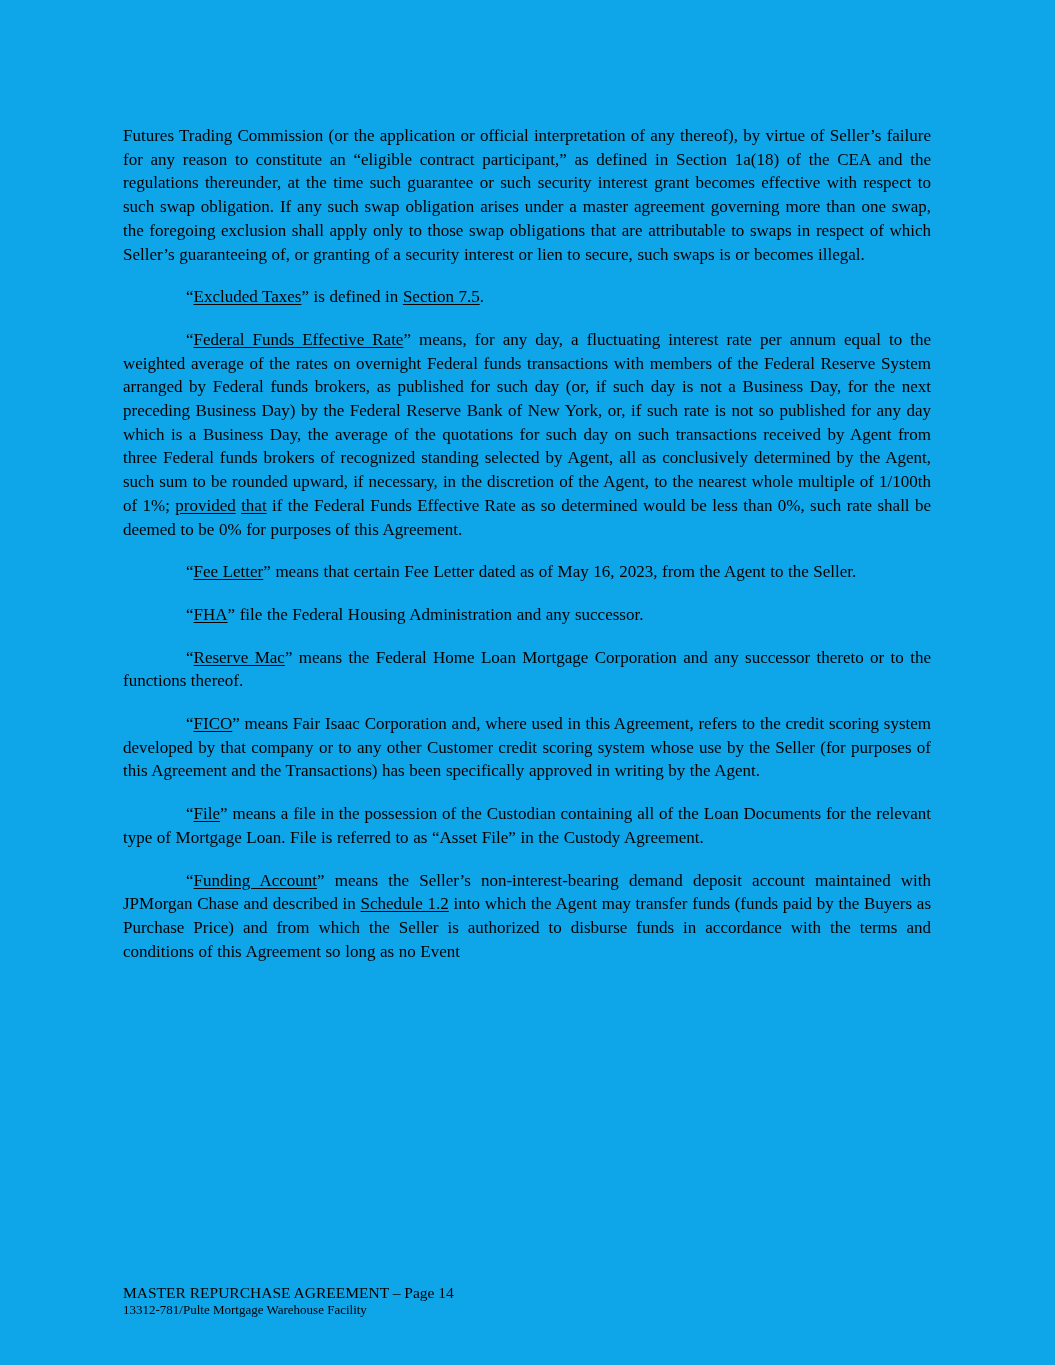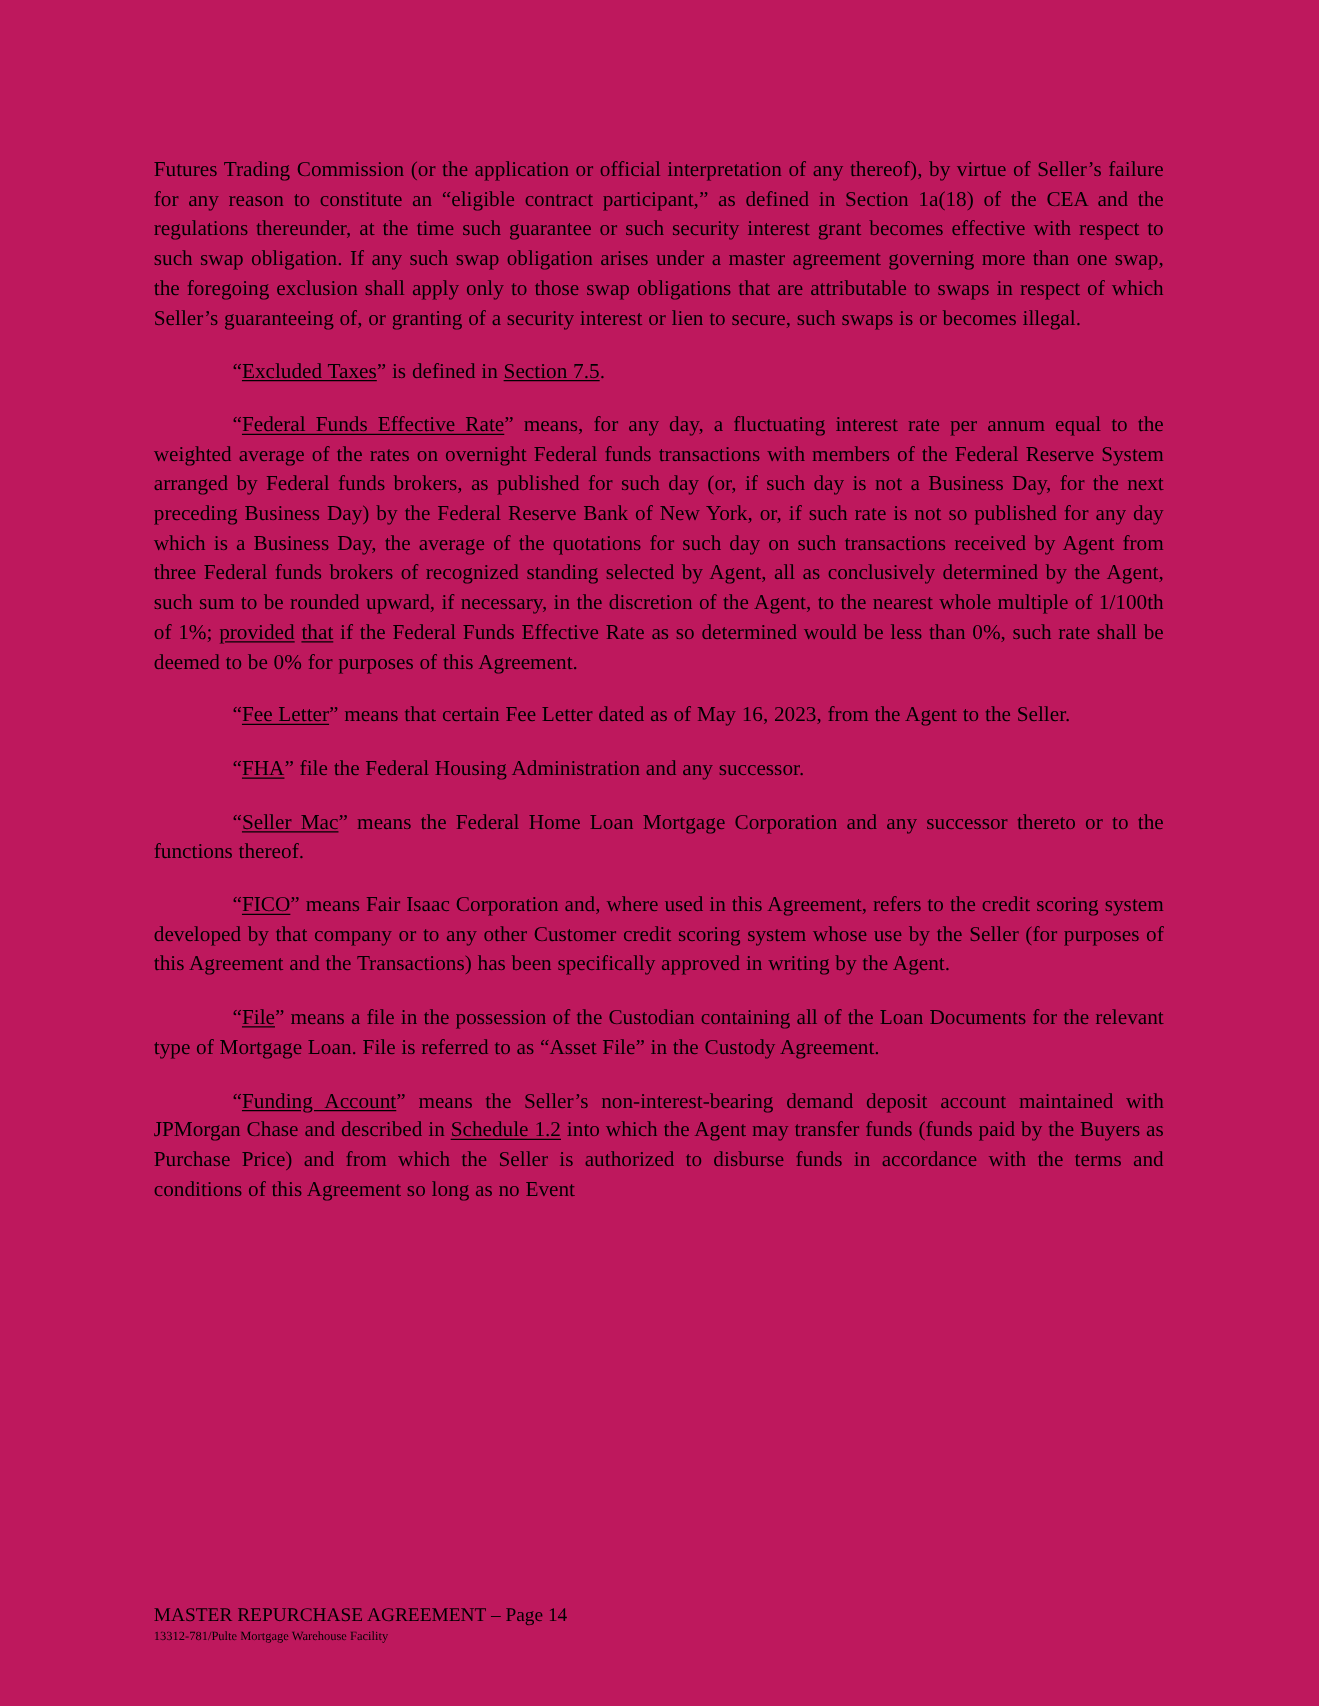--- a/index.html
+++ b/index.html
@@ -5,21 +5,21 @@
   html, body {
     margin: 0;
     padding: 0;
     background: #e8e8e8;
   }
   .page {
     position: relative;
     width: 1055px;
     height: 1365px;
     margin: 0 auto;
-    background: #be185d;
+    background: #0ea5e9;
     color: #000000;
     font-family: "Liberation Serif", "DejaVu Serif", serif;
     overflow: hidden;
   }
   .content {
     position: absolute;
     left: 123px;
     top: 124px;
     width: 808px;
   }
@@ -42,35 +42,35 @@
     left: 123px;
     top: 1266px;
     width: 808px;
     margin-top: 17px;
   }
   .footer-line1 {
     font-size: 15.5px;
     line-height: 19px;
   }
   .footer-line2 {
-    font-size: 10px;
+    font-size: 13px;
     line-height: 16px;
   }
 </style>
 </head>
 <body>
 
 <div class="page">
   <div class="content">
       <p class="para"><span>Futures Trading Commission (or the application or official interpretation of any thereof), by virtue of Seller’s failure for any reason to constitute an “eligible contract participant,” as defined in Section 1a(18) of the CEA and the regulations thereunder, at the time such guarantee or such security interest grant becomes effective with respect to such swap obligation.  If any such swap obligation arises under a master agreement governing more than one swap, the foregoing exclusion shall apply only to those swap obligations that are attributable to swaps in respect of which Seller’s guaranteeing of, or granting of a security interest or lien to secure, such swaps is or becomes illegal.</span></p>
       <p class="para indent"><span>“</span><span class="u">Excluded Taxes</span><span>” is defined in </span><span class="u">Section 7.5</span><span>.</span></p>
       <p class="para indent"><span>“</span><span class="u">Federal Funds Effective Rate</span><span>” means, for any day, a fluctuating interest rate per annum equal to the weighted average of the rates on overnight Federal funds transactions with members of the Federal Reserve System arranged by Federal funds brokers, as published for such day (or, if such day is not a Business Day, for the next preceding Business Day) by the Federal Reserve Bank of New York, or, if such rate is not so published for any day which is a Business Day, the average of the quotations for such day on such transactions received by Agent from three Federal funds brokers of recognized standing selected by Agent, all as conclusively determined by the Agent, such sum to be rounded upward, if necessary, in the discretion of the Agent, to the nearest whole multiple of 1/100th of 1%; </span><span class="u">provided</span><span> </span><span class="u">that</span><span> if the Federal Funds Effective Rate as so determined would be less than 0%, such rate shall be deemed to be 0% for purposes of this Agreement.</span></p>
       <p class="para indent"><span>“</span><span class="u">Fee Letter</span><span>” means that certain Fee Letter dated as of May 16, 2023, from the Agent to the Seller.</span></p>
       <p class="para indent"><span>“</span><span class="u">FHA</span><span>” file the Federal Housing Administration and any successor.</span></p>
-      <p class="para indent"><span>“</span><span class="u">Seller Mac</span><span>” means the Federal Home Loan Mortgage Corporation and any successor thereto or to the functions thereof.</span></p>
+      <p class="para indent"><span>“</span><span class="u">Reserve Mac</span><span>” means the Federal Home Loan Mortgage Corporation and any successor thereto or to the functions thereof.</span></p>
       <p class="para indent"><span>“</span><span class="u">FICO</span><span>” means Fair Isaac Corporation and, where used in this Agreement, refers to the credit scoring system developed by that company or to any other Customer credit scoring system whose use by the Seller (for purposes of this Agreement and the Transactions) has been specifically approved in writing by the Agent.</span></p>
       <p class="para indent"><span>“</span><span class="u">File</span><span>” means a file in the possession of the Custodian containing all of the Loan Documents for the relevant type of Mortgage Loan.  File is referred to as “Asset File” in the Custody Agreement.</span></p>
       <p class="para indent"><span>“</span><span class="u">Funding Account</span><span>” means the Seller’s non-interest-bearing demand deposit account maintained with JPMorgan Chase and described in </span><span class="u">Schedule 1.2</span><span> into which the Agent may transfer funds (funds paid by the Buyers as Purchase Price) and from which the Seller is authorized to disburse funds in accordance with the terms and conditions of this Agreement so long as no Event</span></p>
     </div>
   <div class="footer">
     <div class="footer-line1">MASTER REPURCHASE AGREEMENT – Page 14</div>
     <div class="footer-line2">13312-781/Pulte Mortgage Warehouse Facility</div>
   </div>
 </div>
 

